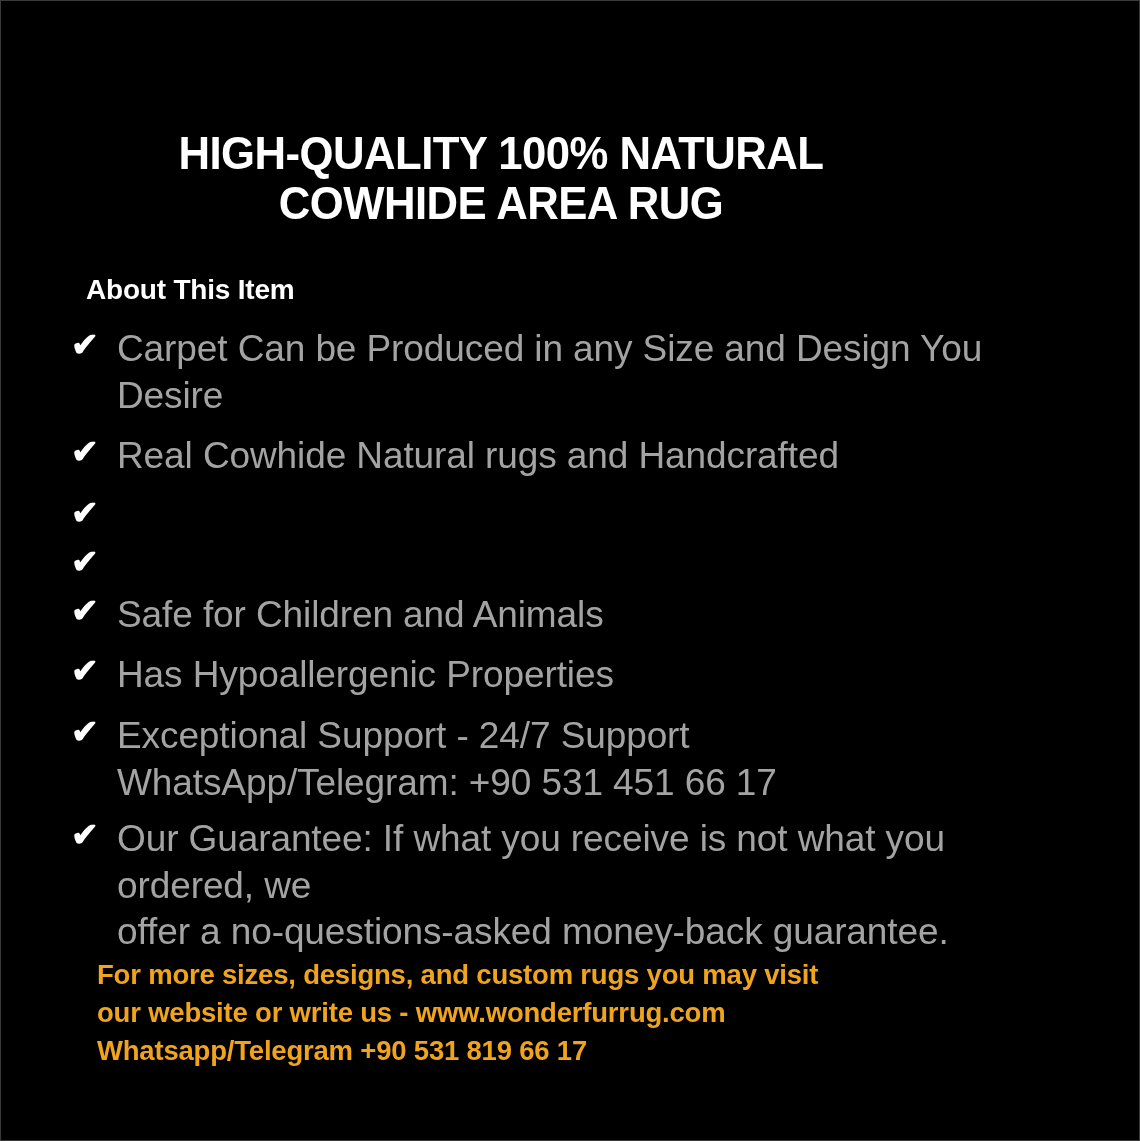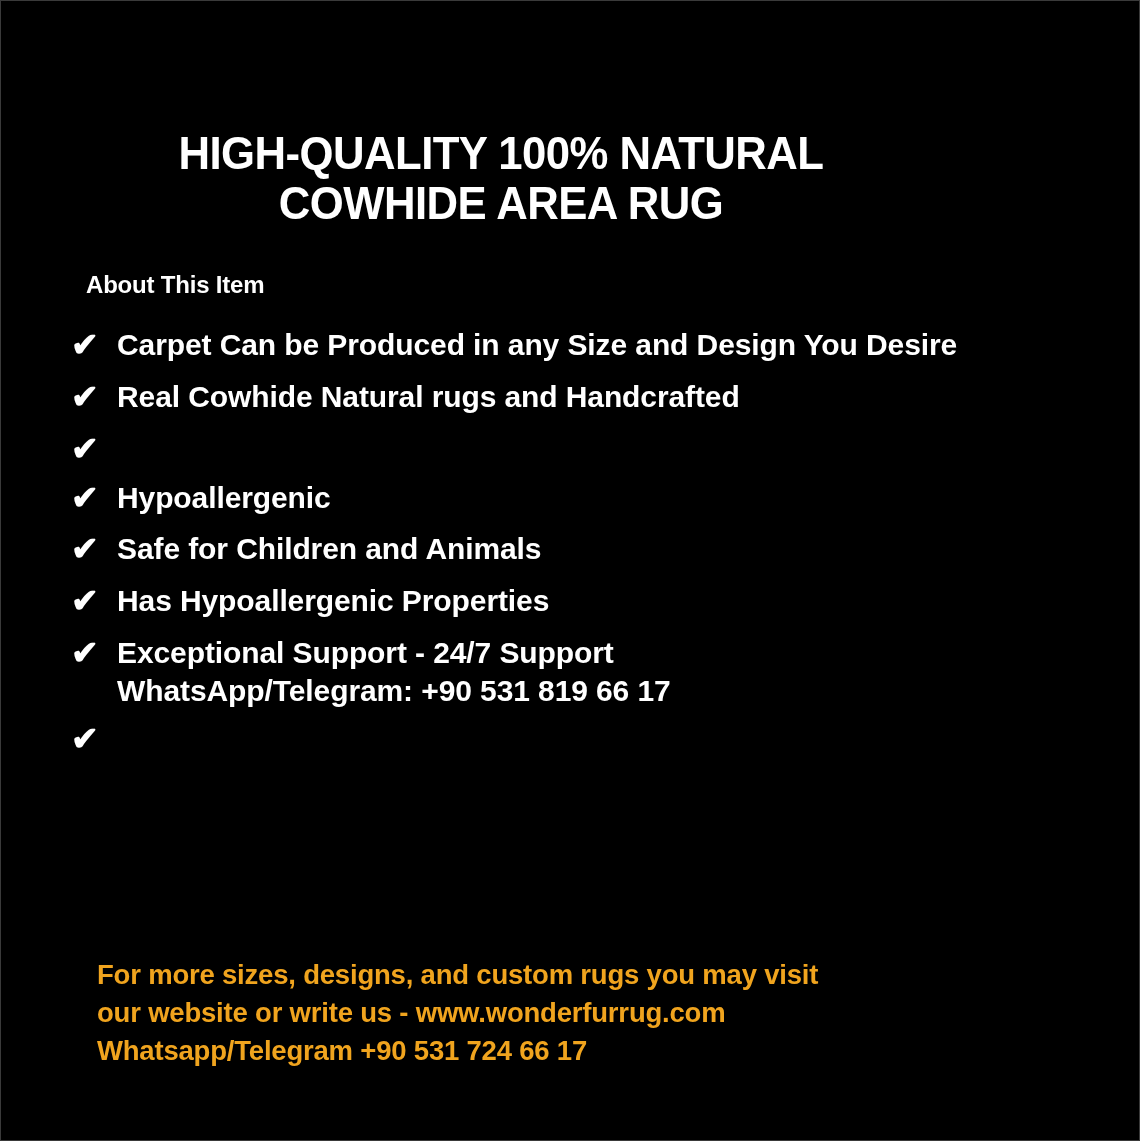--- a/index.html
+++ b/index.html
@@ -78,21 +78,21 @@
     transform: scaleX(0.93);
     transform-origin: 50% 0;
   }
 
   
   .about {
     position: absolute;
     top: 250px;
     left: 85px;
     color: #ffffff;
-    font-size: 24px;
+    font-size: 28px;
     font-weight: bold;
     letter-spacing: -0.2px;
   }
 
   
   .list {
     position: absolute;
     top: 325px;
     left: 70px;
     width: 1010px;
@@ -106,23 +106,23 @@
     flex: 0 0 auto;
     width: 46px;
     color: #ffffff;
     font-size: 33px;
     font-weight: bold;
     line-height: 1;
     padding-top: 2px;
     text-align: left;
   }
   .bullet .txt {
-    color: #ffffff;
-    font-size: 30px;
-    font-weight: bold;
+    color: #a3a3a3;
+    font-size: 37px;
+    font-weight: normal;
     line-height: 1.26;
     letter-spacing: -0.1px;
     white-space: pre-line;
   }
   .bullet.two-line { margin-bottom: 10px; }
 
   
   .footer {
     position: absolute;
     top: 955px;
@@ -157,42 +157,43 @@
       <span class="check">✔</span>
       <span class="txt">Real Cowhide Natural rugs and Handcrafted</span>
     </div>
 
     <div class="bullet">
       <span class="check">✔</span>
     </div>
 
     <div class="bullet">
       <span class="check">✔</span>
-      <span class="txt">Hypoallergenic</span>
     </div>
 
     <div class="bullet">
       <span class="check">✔</span>
       <span class="txt">Safe for Children and Animals</span>
     </div>
 
     <div class="bullet">
       <span class="check">✔</span>
       <span class="txt">Has Hypoallergenic Properties</span>
     </div>
 
     <div class="bullet two-line">
       <span class="check">✔</span>
       <span class="txt">Exceptional Support - 24/7 Support
-WhatsApp/Telegram: +90 531 819 66 17</span>
+WhatsApp/Telegram: +90 531 451 66 17</span>
     </div>
 
     <div class="bullet two-line">
       <span class="check">✔</span>
+      <span class="txt">Our Guarantee: If what you receive is not what you ordered, we
+ offer a no-questions-asked money-back guarantee.</span>
     </div>
 
   </div>
 
   <div class="footer">For more sizes, designs, and custom rugs you may visit
 our website or write us - www.wonderfurrug.com
-Whatsapp/Telegram +90 531 724 66 17</div>
+Whatsapp/Telegram +90 531 819 66 17</div>
 
 </div>
 
 </body></html>

